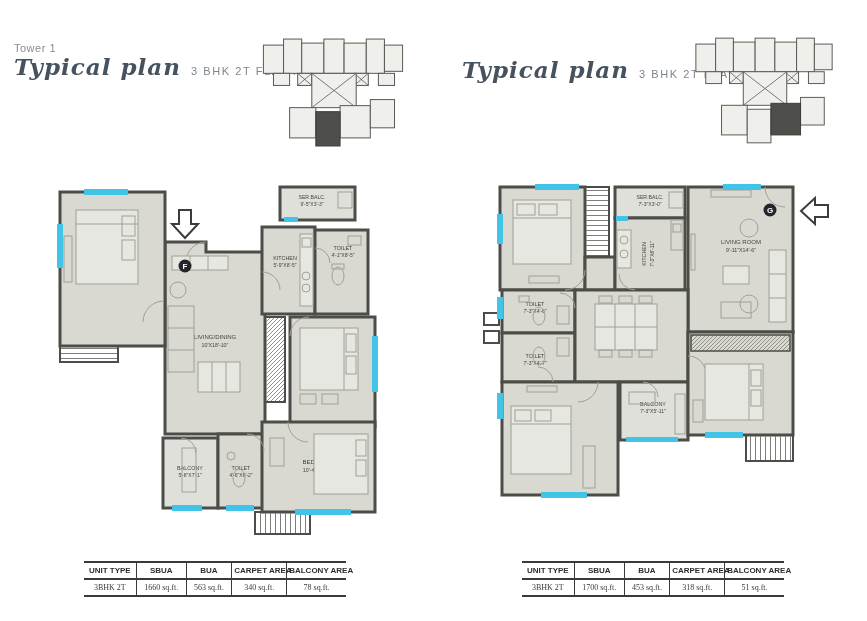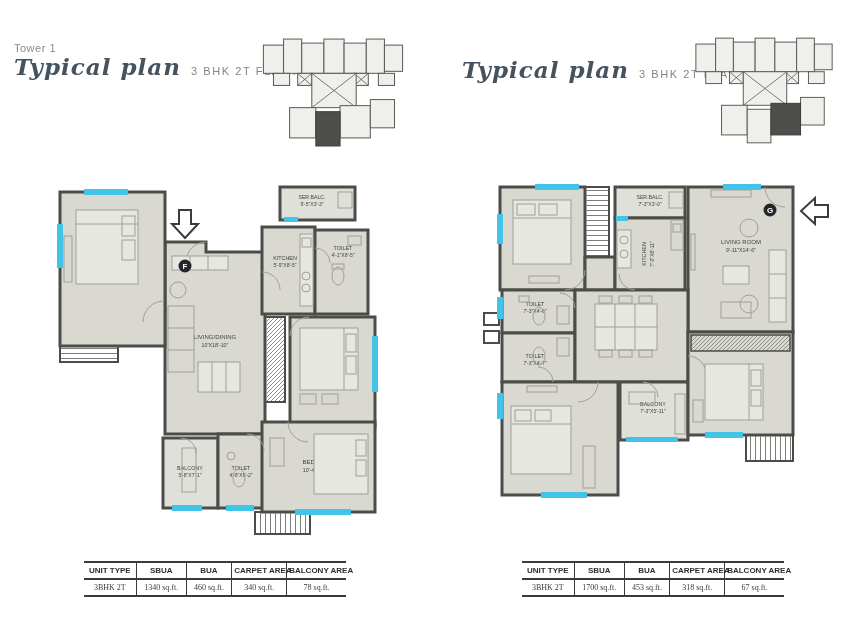--- a/index.html
+++ b/index.html
@@ -401,22 +401,22 @@
       <th style="width:20%">UNIT TYPE</th>
       <th style="width:19%">SBUA</th>
       <th style="width:17%">BUA</th>
       <th style="width:21%">CARPET AREA</th>
       <th style="width:23%">BALCONY AREA</th>
     </tr>
   </thead>
   <tbody>
     <tr>
       <td>3BHK 2T</td>
-      <td>1340 sq.ft.</td>
-      <td>460 sq.ft.</td>
+      <td>1660 sq.ft.</td>
+      <td>563 sq.ft.</td>
       <td>340 sq.ft.</td>
       <td>78 sq.ft.</td>
     </tr>
   </tbody>
 </table>
 
 <table class="areatable" style="left:522px;top:561px;">
   <thead>
     <tr>
       <th style="width:20%">UNIT TYPE</th>
@@ -425,16 +425,16 @@
       <th style="width:21%">CARPET AREA</th>
       <th style="width:23%">BALCONY AREA</th>
     </tr>
   </thead>
   <tbody>
     <tr>
       <td>3BHK 2T</td>
       <td>1700 sq.ft.</td>
       <td>453 sq.ft.</td>
       <td>318 sq.ft.</td>
-      <td>67 sq.ft.</td>
+      <td>51 sq.ft.</td>
     </tr>
   </tbody>
 </table>
 
 </body></html>

